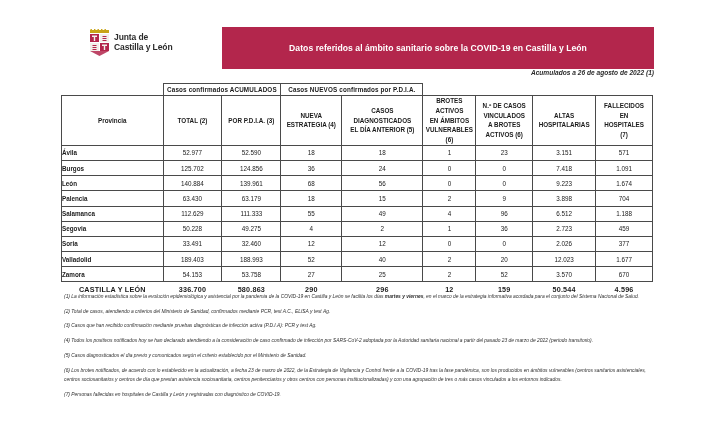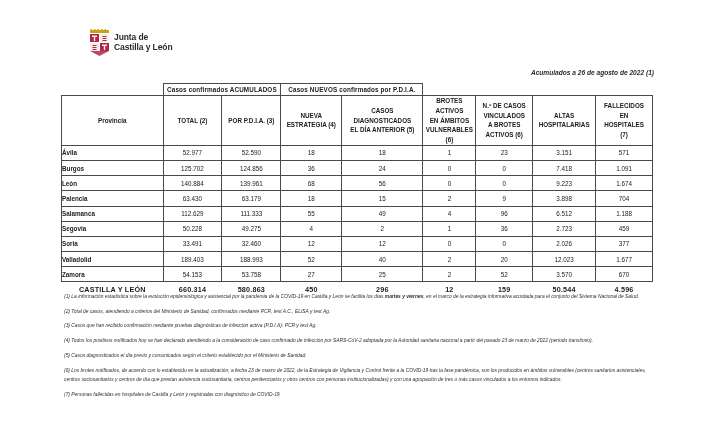--- a/index.html
+++ b/index.html
@@ -204,20 +204,23 @@
         <path d="M14.5 7 h4 v1 h-4 z M14.5 9 h4 v1 h-4 z M14.5 11 h4 v1 h-4 z" fill="#b3264c"></path>
         <path d="M4.5 16 h4 v1 h-4 z M4.5 18 h4 v1 h-4 z M4.5 20 h4 v1 h-4 z" fill="#b3264c"></path>
         <path d="M2 22 h19 l-9.5 5 z" fill="#b3264c" opacity="0.85"></path>
       </svg>
       <div class="logo-text">
         <span class="l1">Junta de</span>
         <span>Castilla y León</span>
       </div>
     </div>
 
+    <div class="title-banner">
+      <div class="title-banner-text">Datos referidos al ámbito sanitario sobre la COVID-19 en Castilla y León</div>
+    </div>
   </div>
 
   <div class="accum-line">Acumulados a 26 de agosto de 2022 (1)</div>
 
   <div class="table-wrap">
     <table class="covid">
       <colgroup>
         <col class="c0">
           <col class="c1">
           <col class="c2">
@@ -377,23 +380,23 @@
           <td class="num">53.758</td>
           <td class="num">27</td>
           <td class="num">25</td>
           <td class="num">2</td>
           <td class="num">52</td>
           <td class="num">3.570</td>
           <td class="num">670</td>
         </tr>
         <tr class="total">
           <td class="prov">CASTILLA Y LEÓN</td>
-          <td class="num">660.314</td>
+          <td class="num">336.700</td>
           <td class="num">580.863</td>
-          <td class="num">450</td>
+          <td class="num">290</td>
           <td class="num">296</td>
           <td class="num">12</td>
           <td class="num">159</td>
           <td class="num">50.544</td>
           <td class="num">4.596</td>
         </tr>
       </tbody>
     </table>
   </div>
 

